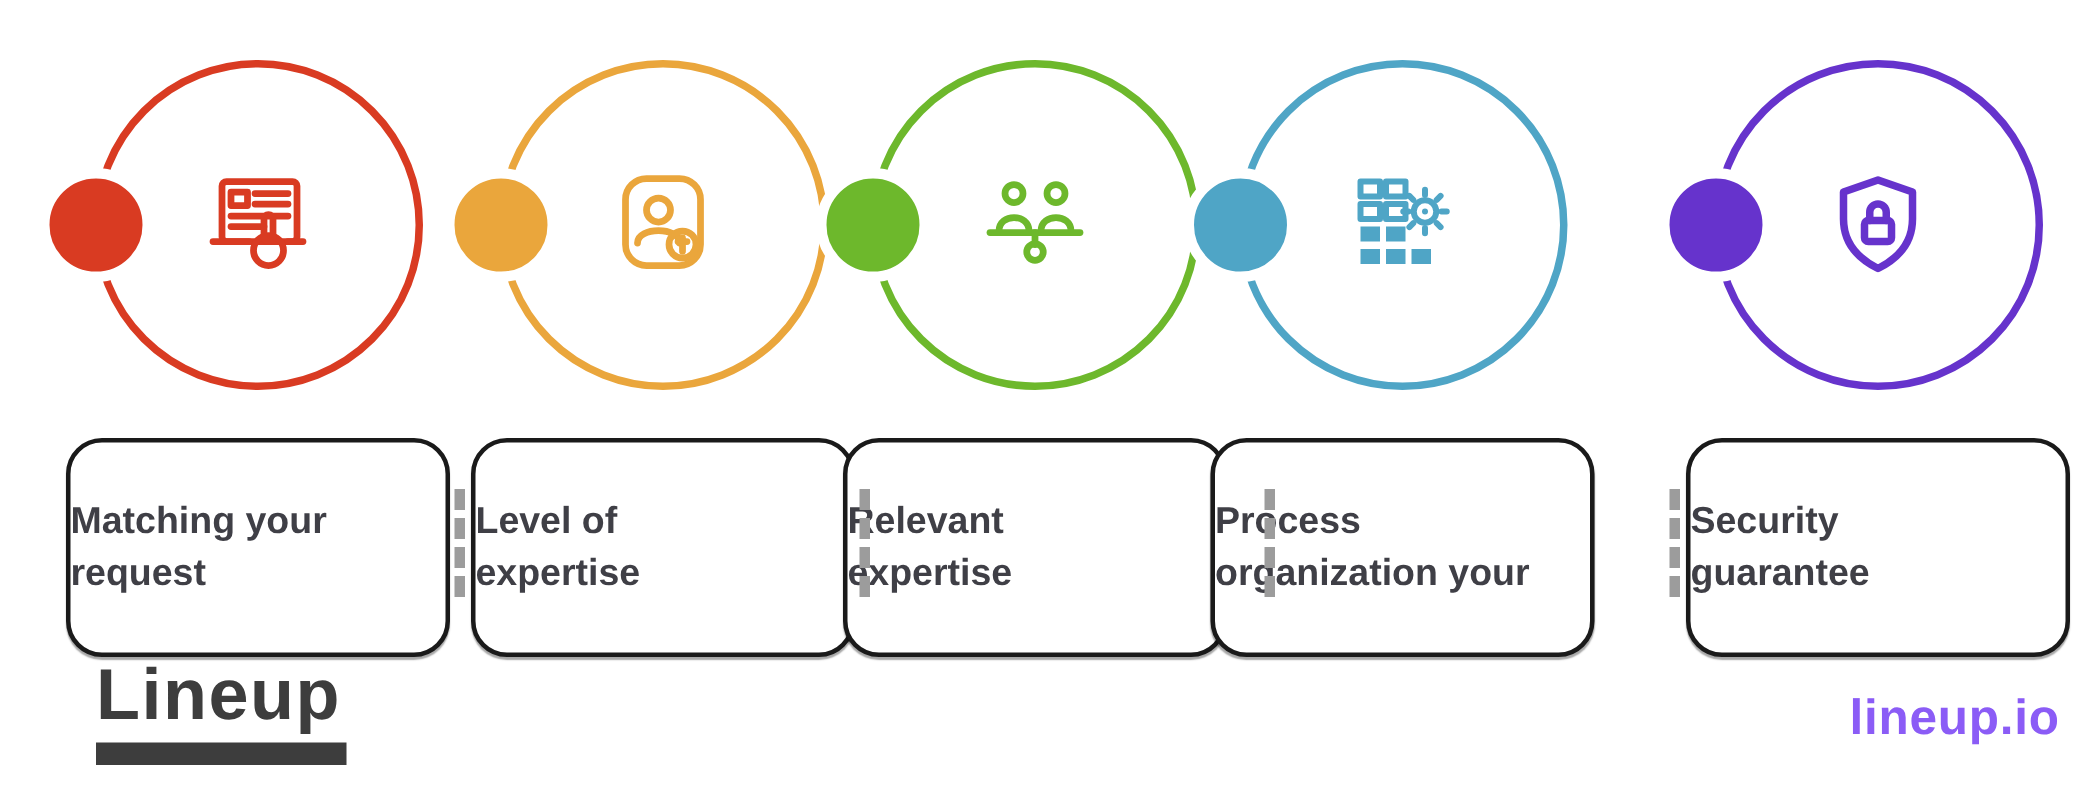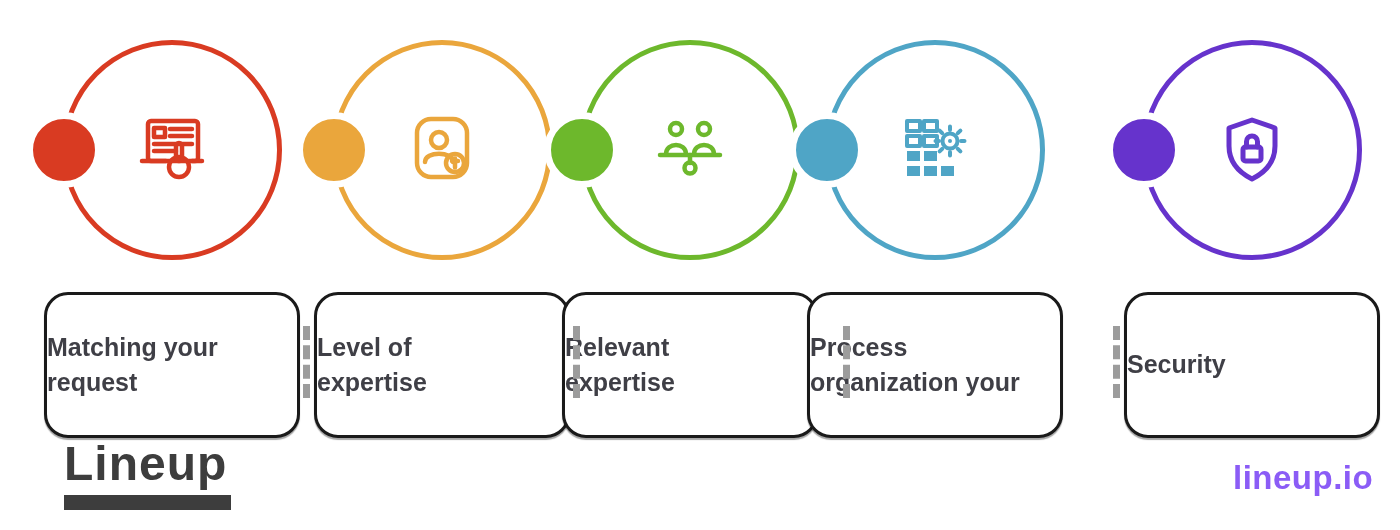--- a/index.html
+++ b/index.html
@@ -151,20 +151,21 @@
       <div class="icon" style="color: rgb(102, 51, 204);">
         <svg viewBox="0 0 80 68" width="80" height="68" fill="none" stroke="currentColor" stroke-width="5" stroke-linecap="round" stroke-linejoin="round">
           <path d="M40 4 L63 12 V30 C63 46 54 56 40 63 C26 56 17 46 17 30 V12 Z"></path>
           <rect x="31" y="31" width="18" height="14" rx="2.5"></rect>
           <path d="M34.5 31 v-5.5 a5.5 5.5 0 0 1 11 0 V31"></path>
         </svg>
       </div>
     </div>
     <div class="label-card">
       <div class="label-line">Security</div>
+      <div class="label-line">guarantee</div>
     </div>
   </div>
 
   <div class="connector c1"></div>
   <div class="connector c2"></div>
   <div class="connector c3"></div>
   <div class="connector c4"></div>
 
   <div class="brand-block">
     <div class="brand-text">Lineup</div>

